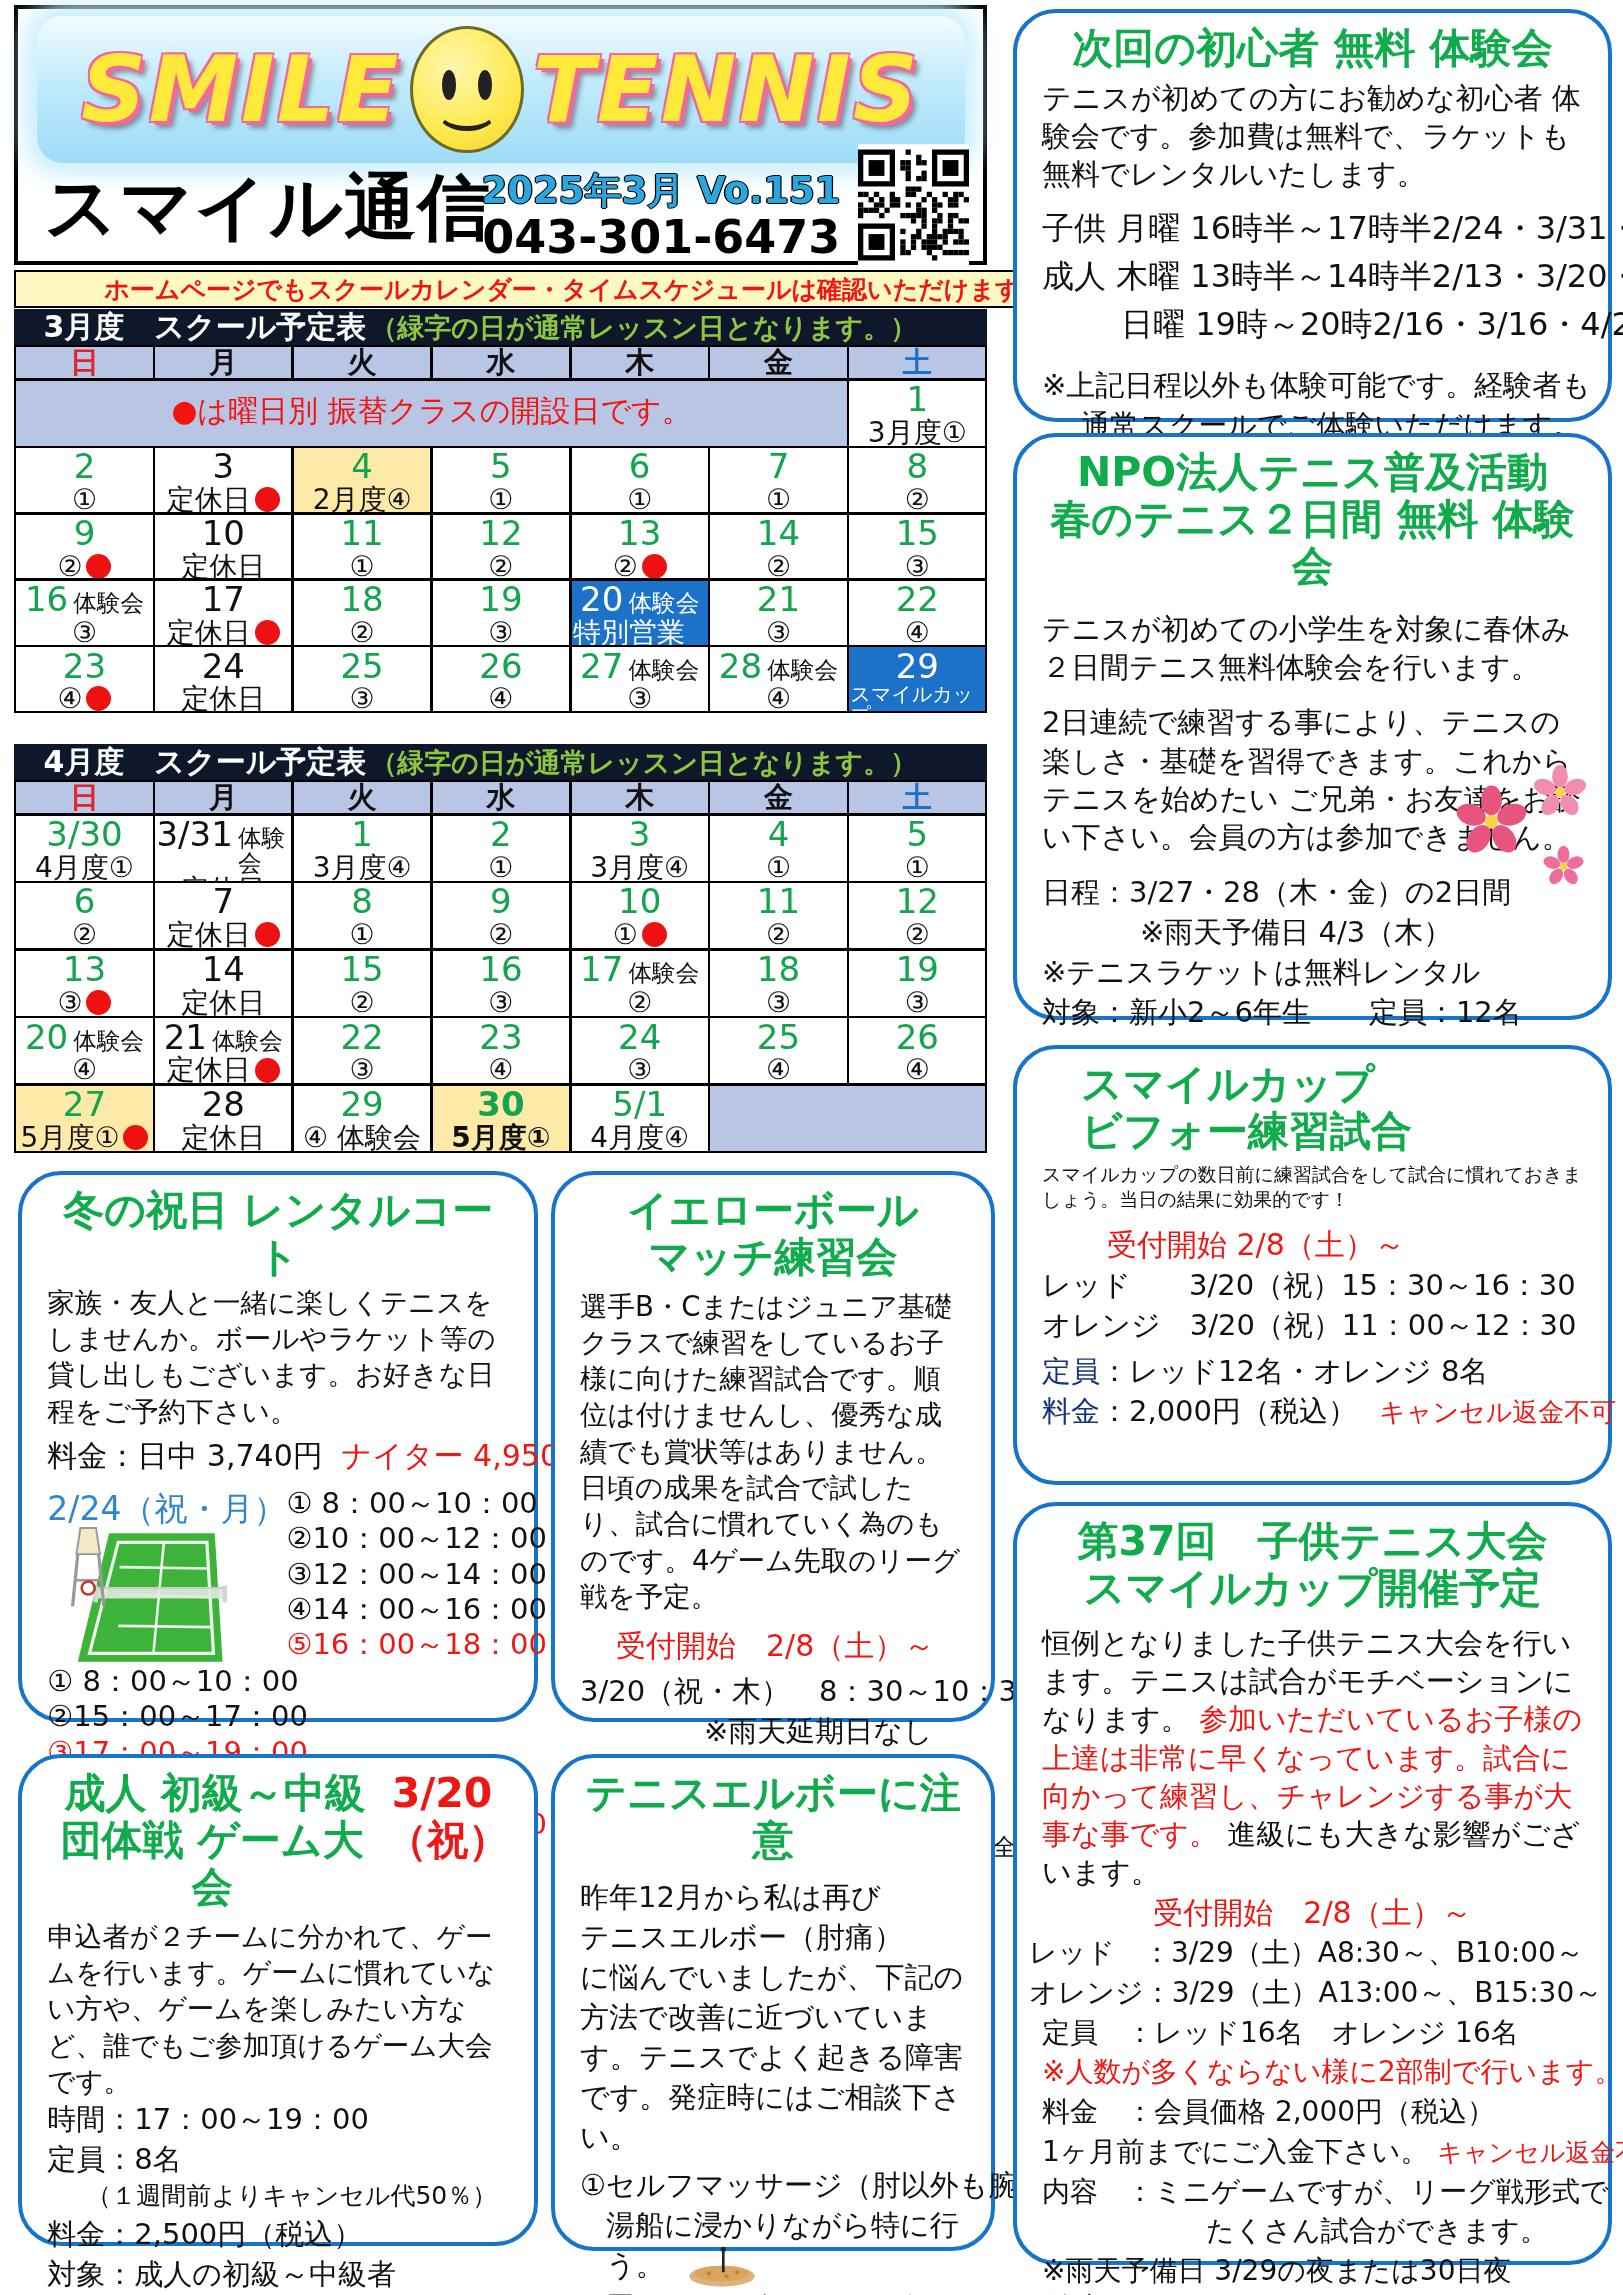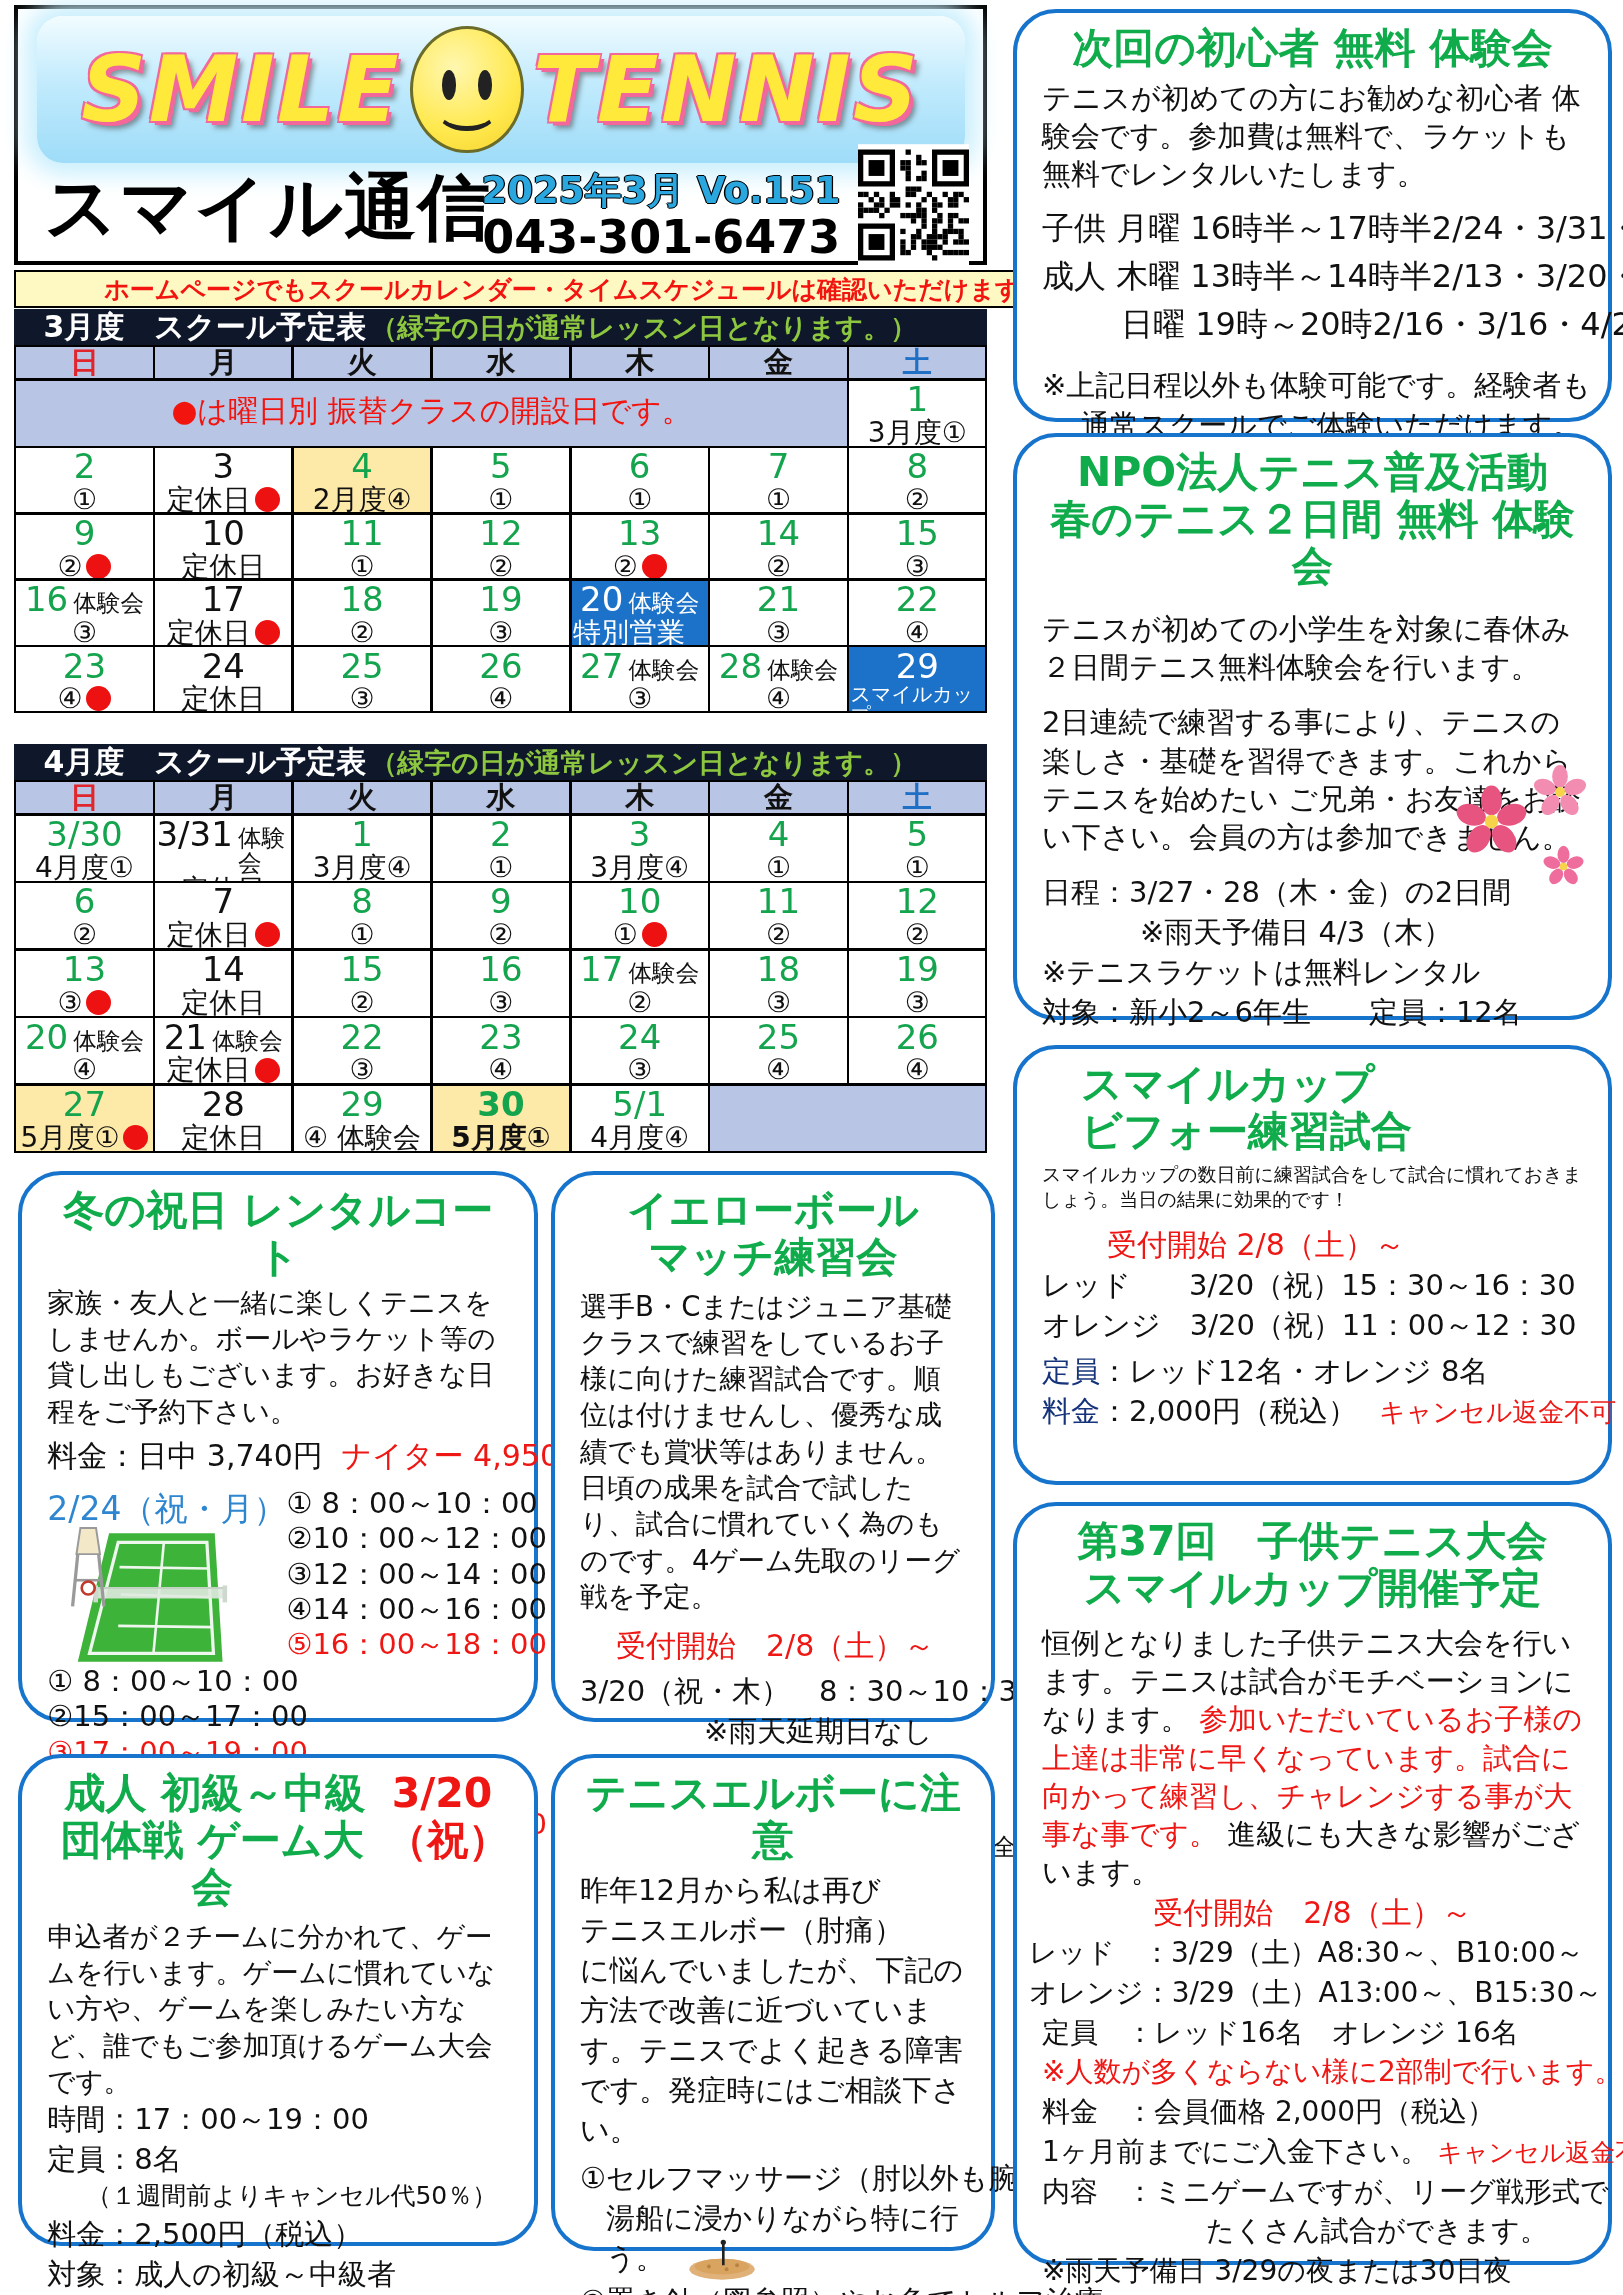--- a/index.html
+++ b/index.html
@@ -843,21 +843,21 @@
     <div class="line">時間：17：00～19：00</div>
     <div class="line">定員：8名</div>
     <div class="line" style="font-size:25px;padding-left:39px;">（１週間前よりキャンセル代50％）</div>
     <div class="line">料金：2,500円（税込）</div>
     <div class="line">対象：成人の初級～中級者</div>
     <div class="line" style="padding-left:98px;">会員外の家族・友人も参加OK</div>
   </div>
 
   <div class="box" style="left:551px;top:1754px;width:444px;height:497px;">
     <div class="g-title">テニスエルボーに注意</div>
-    <div class="line" style="margin-top:6px;">昨年12月から私は再び</div>
+    <div class="line" style="margin-top:13px;">昨年12月から私は再び</div>
     <div class="line">テニスエルボー（肘痛）</div>
     <div class="line">に悩んでいましたが、下記の方法で改善に近づいています。テニスでよく起きる障害です。発症時にはご相談下さい。</div>
     <div class="line" style="margin-top:7.9px;white-space:nowrap;">①セルフマッサージ（肘以外も腕全体）</div>
     <div class="line" style="padding-left:26px;position:relative;">
       <span>湯船に浸かりながら特に行う。</span>
       <svg width="72" height="42" viewBox="0 0 110 64" style="vertical-align:middle;margin-left:11.8px;">
         <ellipse cx="55" cy="46" rx="50" ry="16" fill="#e0b27a"></ellipse>
         <ellipse cx="55" cy="42" rx="42" ry="12" fill="#d9a460"></ellipse>
         <circle cx="35" cy="42" r="3" fill="#b9823e"></circle>
           <circle cx="62" cy="46" r="3" fill="#b9823e"></circle>

